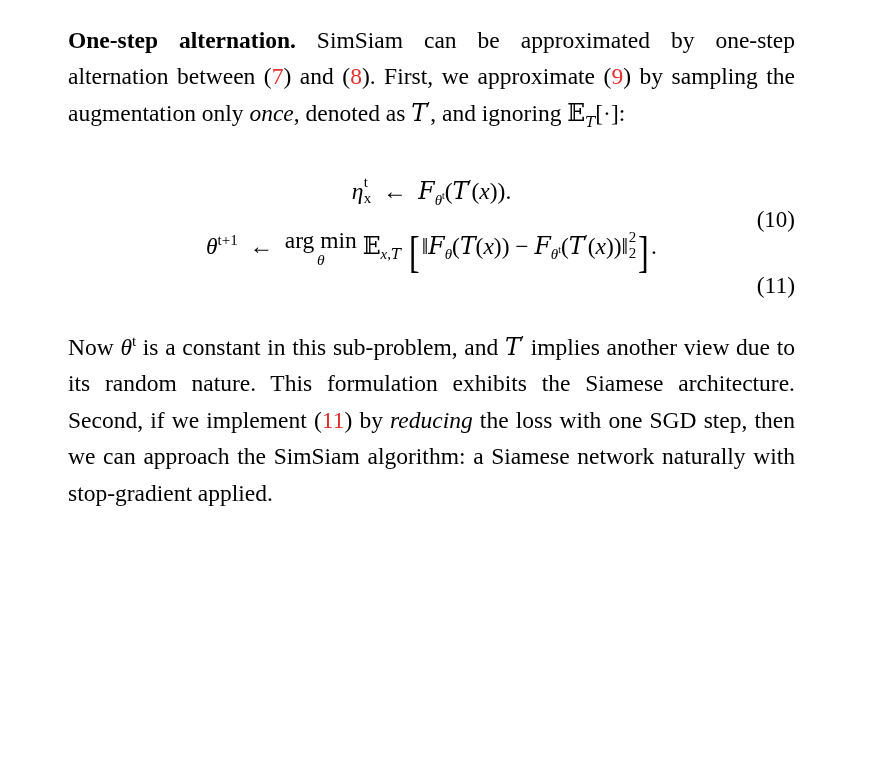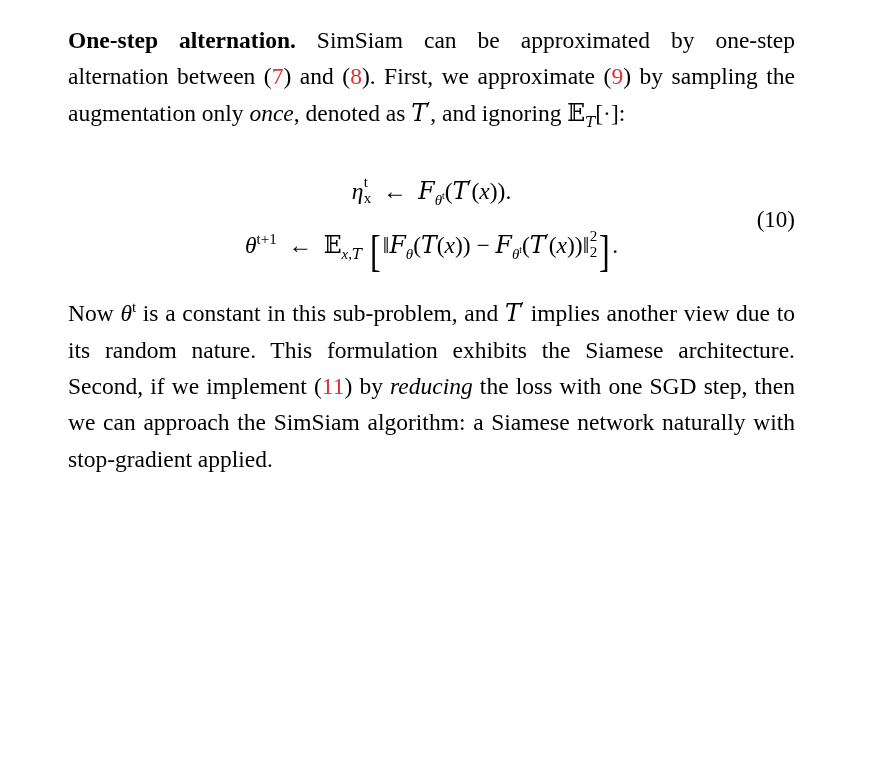--- a/index.html
+++ b/index.html
@@ -123,24 +123,26 @@
     </div>
     <span class="eq-tag">(10)</span>
   </div>
 
 
   <div class="eq-block eq11wrap">
     <div class="eq-row">
       <div class="eq-body">
         <span class="mi">θ</span><span class="sup">t+1</span>
         &nbsp;←&nbsp;
+        <span class="argmin"><span class="top">arg min</span><span class="bot">θ</span></span>
         <span class="bb">𝔼</span><span class="sub"><span class="mi">x</span>,<span class="script">T</span></span>
         <span class="bigbr">[</span><span class="dblbar">‖</span><span class="script">F</span><span class="sub"><span class="mi">θ</span></span>(<span class="script">T</span>(<span class="mi">x</span>)) − <span class="script">F</span><span class="sub"><span class="mi">θ</span><span class="sup">t</span></span>(<span class="script">T</span><span class="sup">′</span>(<span class="mi">x</span>))<span class="dblbar">‖</span><span class="supsub"><span>2</span><span>2</span></span><span class="bigbr">]</span>.
       </div>
     </div>
+    <div class="eq11tag">(11)</div>
   </div>
 
   <div class="gap-b"></div>
 
   <p class="para">
     <span>Now </span><span class="math"><span class="mi">θ</span><span class="sup">t</span></span><span> is a constant in this sub-problem, and </span><span class="math"><span class="script">T</span><span class="sup">′</span></span><span> implies another view due to its random nature. This formulation exhibits the Siamese architecture. Second, if we implement (</span><span class="ref">11</span><span>) by </span><span class="it">reducing</span><span> the loss with one SGD step, then we can approach the SimSiam algorithm: a Siamese network naturally with stop-gradient applied.</span>
   </p>
 
 </div>
 

